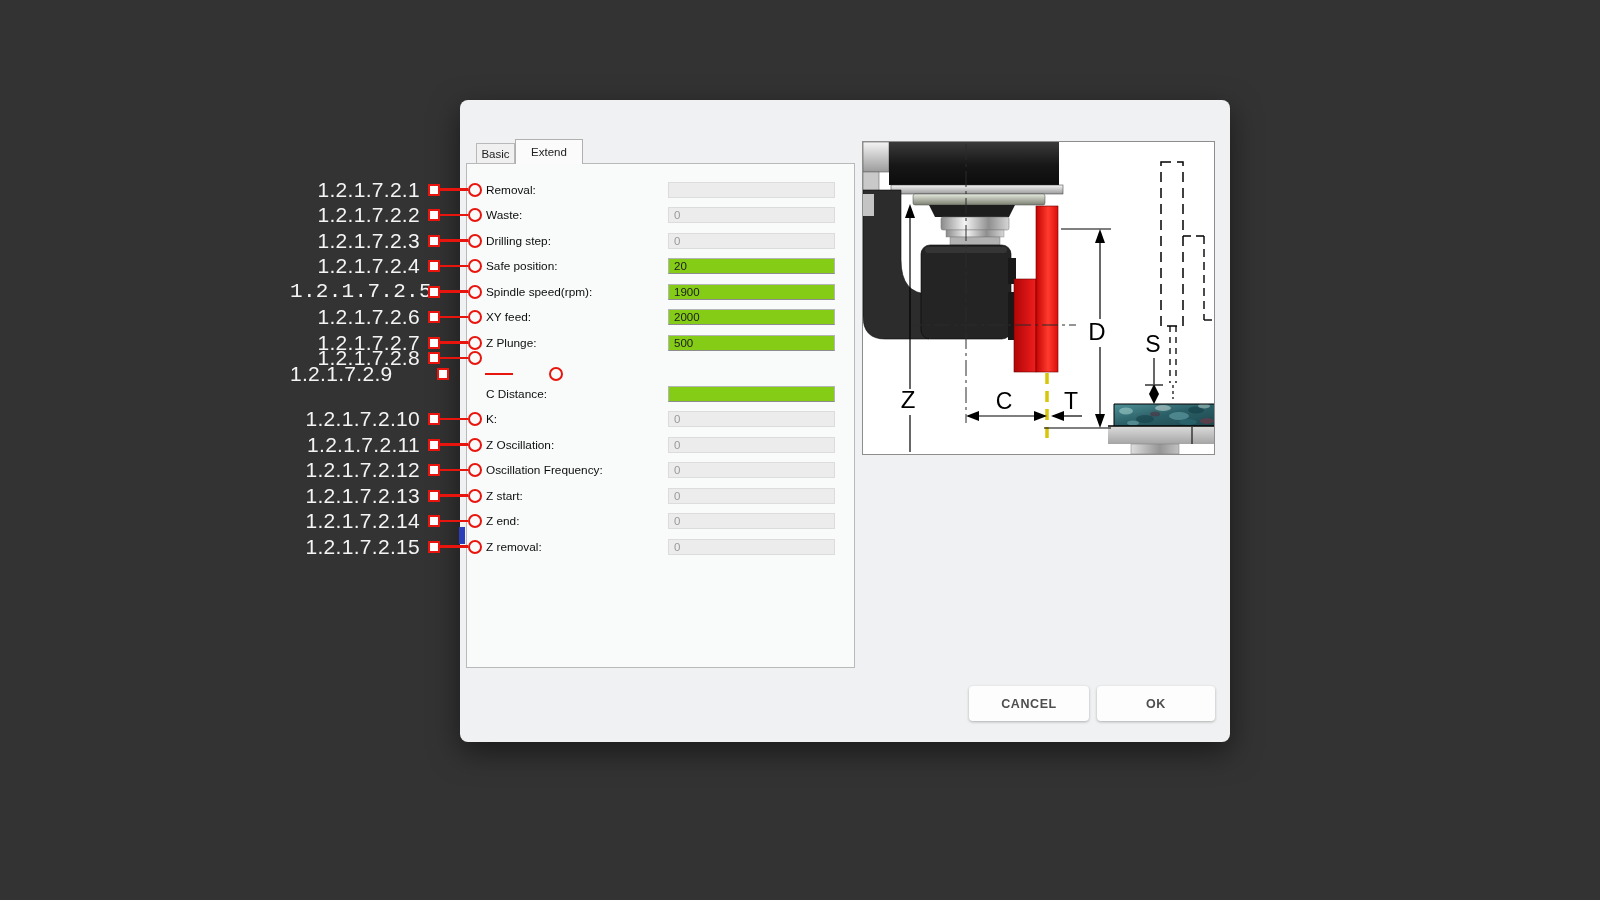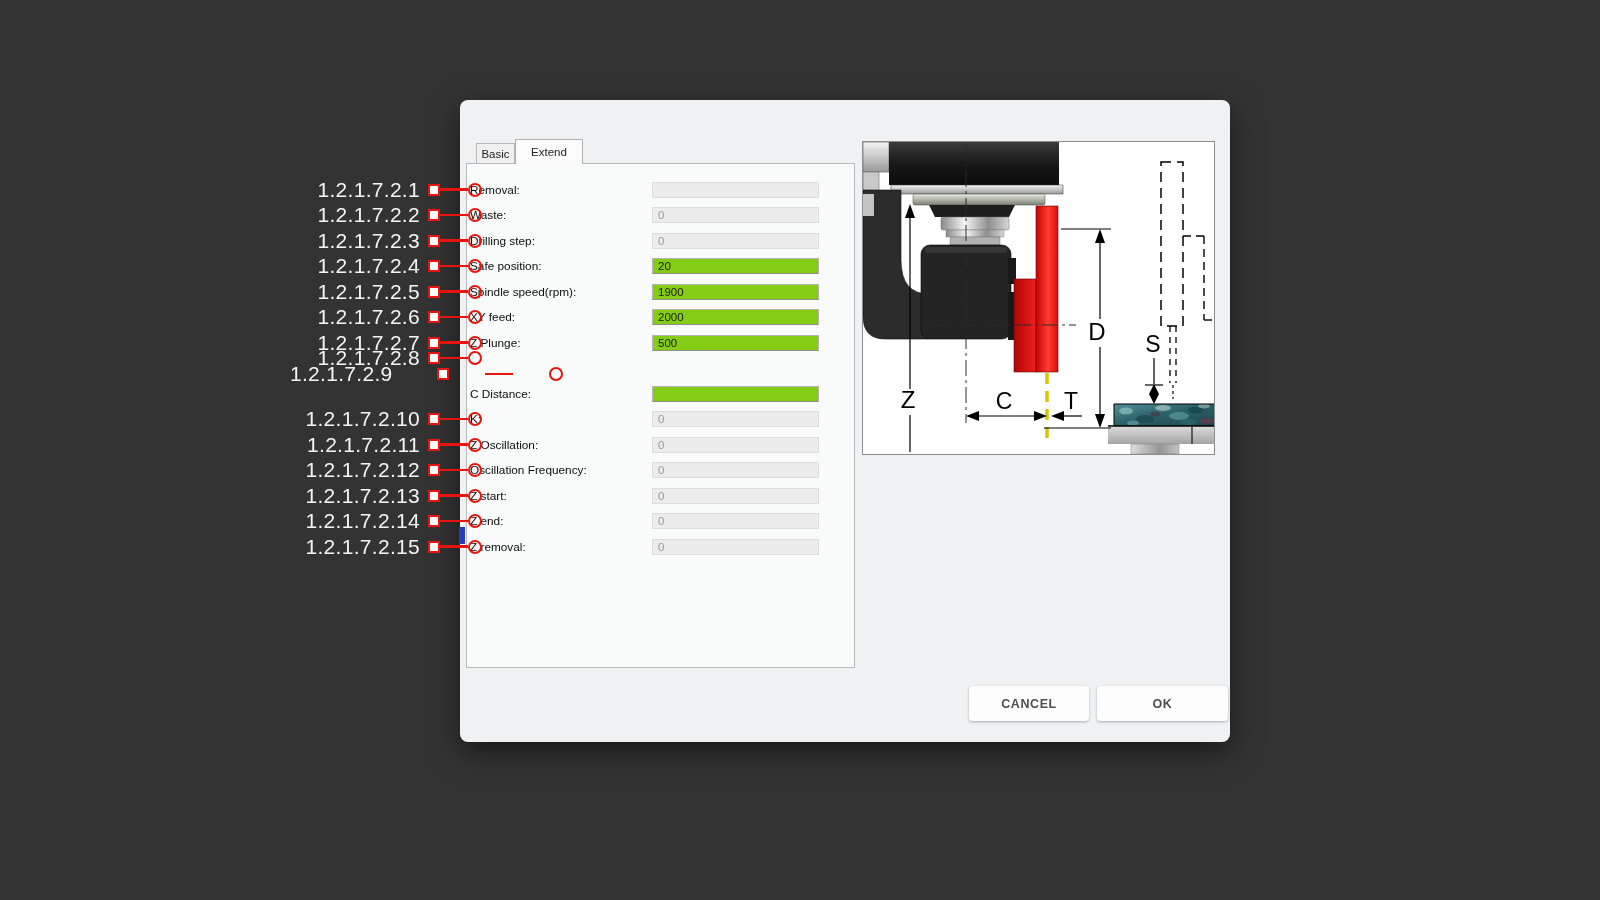--- a/index.html
+++ b/index.html
@@ -21,37 +21,37 @@
   .tab{position:absolute;font-size:11.5px;color:#222;text-align:center;box-sizing:border-box;}
   .tab-basic{left:16px;top:43px;width:39px;height:20px;line-height:20px;background:#f0f0f0;
              border:1px solid #b9b9b9;border-bottom:none;}
   .tab-extend{left:55px;top:39px;width:68px;height:25px;line-height:24px;background:#fbfbfb;
               border:1px solid #b0b0b0;border-bottom:none;z-index:3;}
   .panel{position:absolute;left:6px;top:63px;width:389px;height:505px;background:#f9fafa;
          border:1px solid #b9b9b9;box-sizing:border-box;z-index:1;}
 
   
   .form-rows{position:absolute;left:0;top:0;width:100%;height:100%;z-index:2;}
-  .frow{position:absolute;left:10px;width:390px;height:20px;}
+  .frow{position:absolute;left:26px;width:390px;height:20px;}
   .flabel{position:absolute;left:0;top:0;height:20px;line-height:20px;font-size:11.8px;color:#0d0d0d;white-space:nowrap;}
   .finput{position:absolute;left:182px;top:2px;width:155px;height:12px;padding:1px 5px;
           font-family:"Liberation Sans",sans-serif;font-size:11.5px;color:#1c1c1c;
           background:#84cc16;border:1px solid #b5b5b5;border-bottom-color:#8d8d8d;outline:none;}
   .finput.dis{background:#ececec;border:1px solid #dcdcdc;color:#9a9a9a;}
 
   
   .diagram{position:absolute;left:402px;top:41px;width:351px;height:312px;background:#fff;
            border:1px solid #8d8d8d;z-index:1;}
 
   
   .dlg-btn{position:absolute;top:586px;height:35px;background:#fdfdfd;border:none;border-radius:4px;
            font-family:"Liberation Sans",sans-serif;font-size:12.5px;font-weight:bold;color:#4e4e4e;
            letter-spacing:0.6px;box-shadow:0 1px 3px rgba(0,0,0,.28);cursor:default;}
   .btn-cancel{left:509px;width:120px;}
-  .btn-ok{left:637px;width:131px;}
+  .btn-ok{left:637px;width:118px;}
 
   
   .ann-layer{position:absolute;left:0;top:0;width:100%;height:100%;z-index:5;pointer-events:none;border-radius:30px;}
   .ann-row{position:absolute;left:290px;width:194px;height:20px;display:flex;align-items:center;}
   .ann-num{width:130px;text-align:right;font-size:21px;color:#f4f4f4;letter-spacing:.3px;white-space:nowrap;}
   .ann-sq{width:8px;height:8px;border:2.5px solid #e8140e;background:#fff;margin-left:8px;flex:none;}
   .ann-line{width:28px;height:2.5px;background:#e8140e;flex:none;}
   .ann-circle{width:10px;height:10px;border:2.5px solid #e8140e;border-radius:50%;background:transparent;flex:none;}
 
   .edge-marker{position:absolute;left:459px;top:527px;width:6px;height:17px;background:#2b3db8;z-index:6;}
@@ -291,21 +291,21 @@
         <span class="ann-sq"></span>
         <span class="ann-line"></span>
         <span class="ann-circle"></span>
       </div>
       <div class="ann-row" style="top: 256px;">
         <span class="ann-num">1.2.1.7.2.4</span>
         <span class="ann-sq"></span>
         <span class="ann-line"></span>
         <span class="ann-circle"></span>
       </div>
-      <div class="ann-row" style="top: 281.5px;">
+      <div class="ann-row" style="top: 281.5px; font-family: Liberation Mono, monospace;">
         <span class="ann-num">1.2.1.7.2.5</span>
         <span class="ann-sq"></span>
         <span class="ann-line"></span>
         <span class="ann-circle"></span>
       </div>
       <div class="ann-row" style="top: 307px;">
         <span class="ann-num">1.2.1.7.2.6</span>
         <span class="ann-sq"></span>
         <span class="ann-line"></span>
         <span class="ann-circle"></span>

